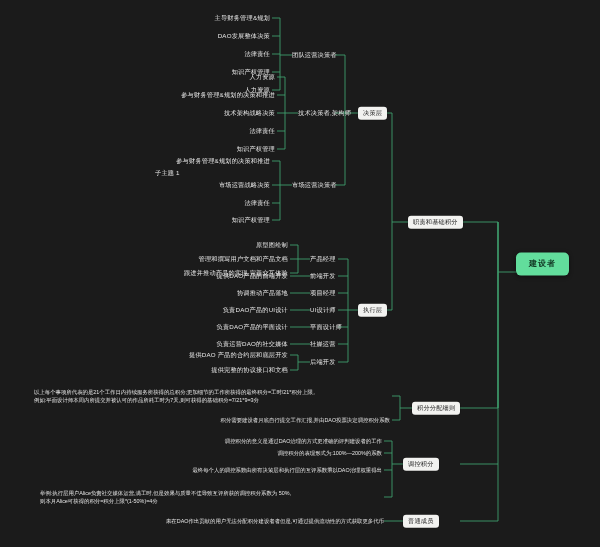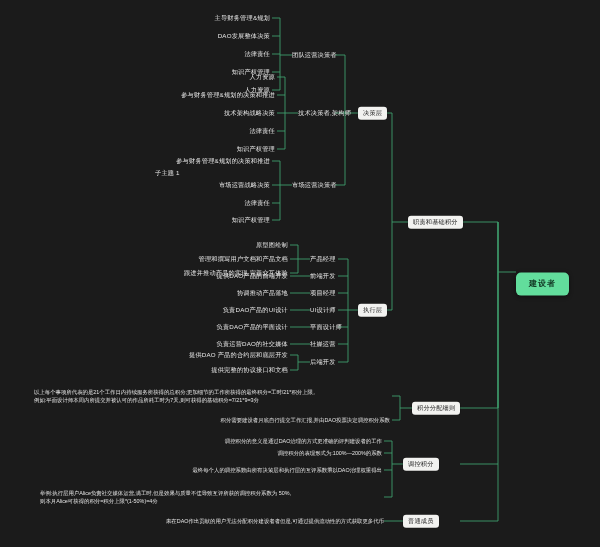--- a/index.html
+++ b/index.html
@@ -158,21 +158,21 @@
       <path d="M392 464 V 497"></path>
       <path d="M392 441 H 384"></path>
       <path d="M392 453 H 384"></path>
       <path d="M392 470 H 384"></path>
       <path d="M392 497 H 384"></path>
 
       <path d="M403 521 H 384"></path>
     </g>
   </svg>
 
-  <div class="node root" style="left:516px;top:284px;">建设者</div>
+  <div class="node root" style="left:516px;top:264px;">建设者</div>
 
   <div class="node pill" style="left:408px;top:222px;">职责和基础积分</div>
   <div class="node pill" style="left:412px;top:408px;">积分分配细则</div>
   <div class="node pill" style="left:403px;top:464px;">调控积分</div>
   <div class="node pill" style="left:403px;top:521px;">普通成员</div>
 
   <div class="node pill" style="left:358px;top:113px;">决策层</div>
   <div class="node pill" style="left:358px;top:310px;">执行层</div>
 
   <div class="node mid" style="left:292px;top:55px;">团队运营决策者</div>

